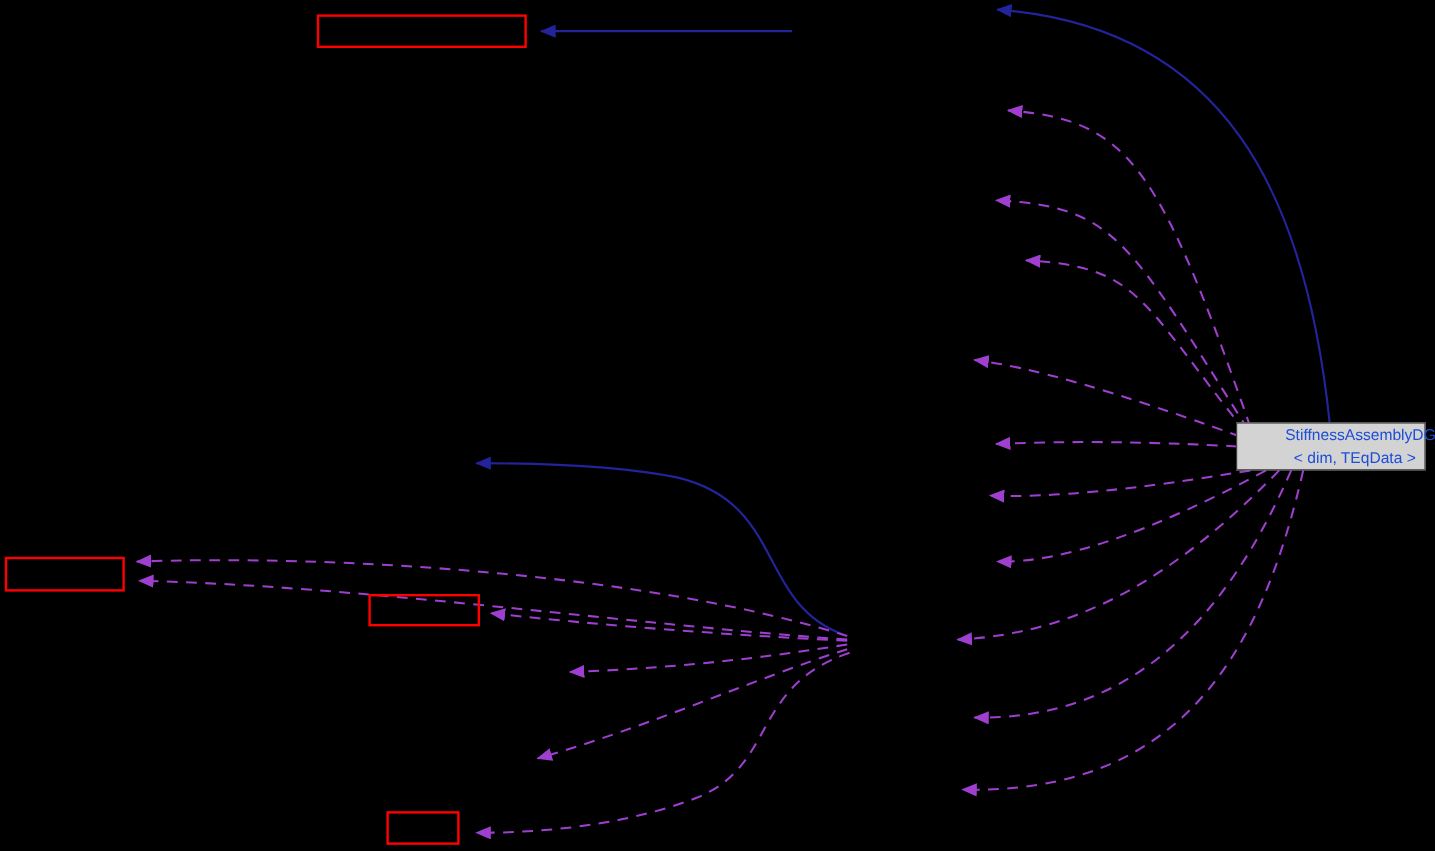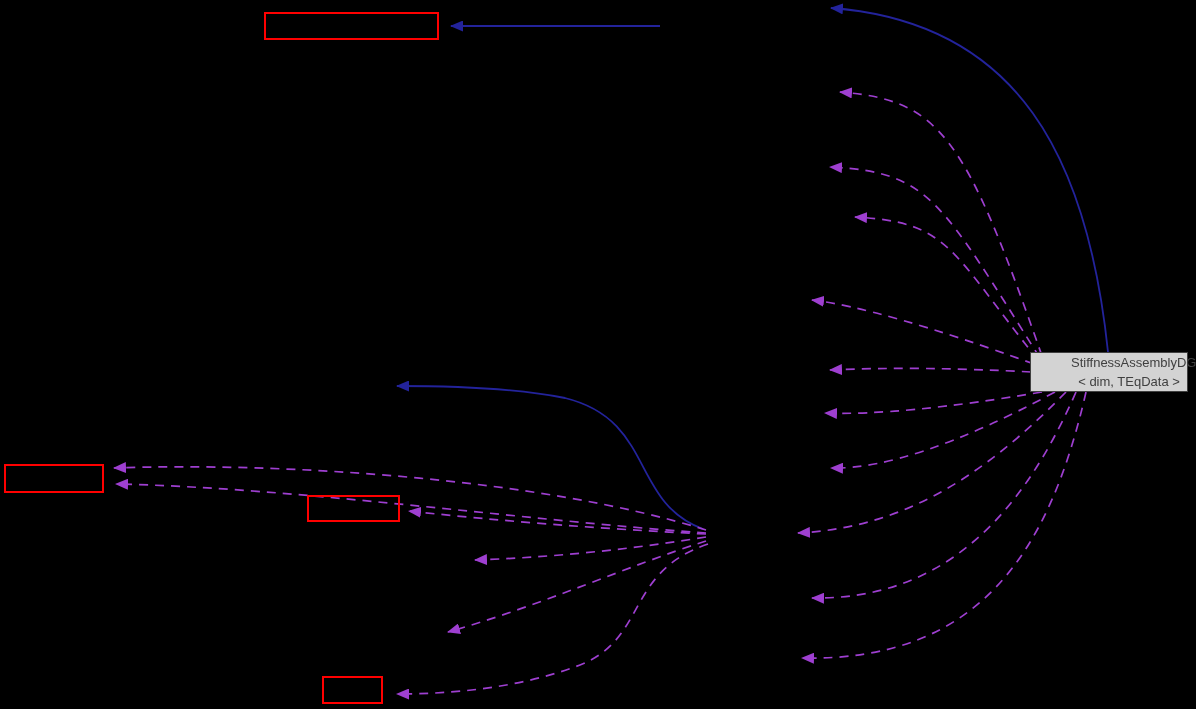--- a/index.html
+++ b/index.html
@@ -91,17 +91,17 @@
         <path d="M 708,544 C 625,572 648,638 580,665 C 520,688 452,694 397,694" class="edge usage" stroke="#9e3fd0" marker-end="url(#arrow-usage)"></path>
       </g>
     <g id="nodes-group">
         <rect x="265" y="13" width="173" height="26" class="ext-node" stroke="#ff0000"></rect>
         <rect x="5" y="465" width="98" height="27" class="ext-node" stroke="#ff0000"></rect>
         <rect x="308" y="496" width="91" height="25" class="ext-node" stroke="#ff0000"></rect>
         <rect x="323" y="677" width="59" height="26" class="ext-node" stroke="#ff0000"></rect>
       </g>
   </svg>
 
-  <div id="main-node" title="" style="background: rgb(211, 211, 211); border-color: rgb(64, 64, 64); color: #404040; padding-left: 40px;">
+  <div id="main-node" title="" style="background: rgb(211, 211, 211); border-color: rgb(64, 64, 64); color: #1d4ed8; padding-left: 40px;">
     <span class="lbl">StiffnessAssemblyDG</span>
     <span class="lbl">&lt; dim, TEqData &gt;</span>
   </div>
 </div>
 
 </body></html>

